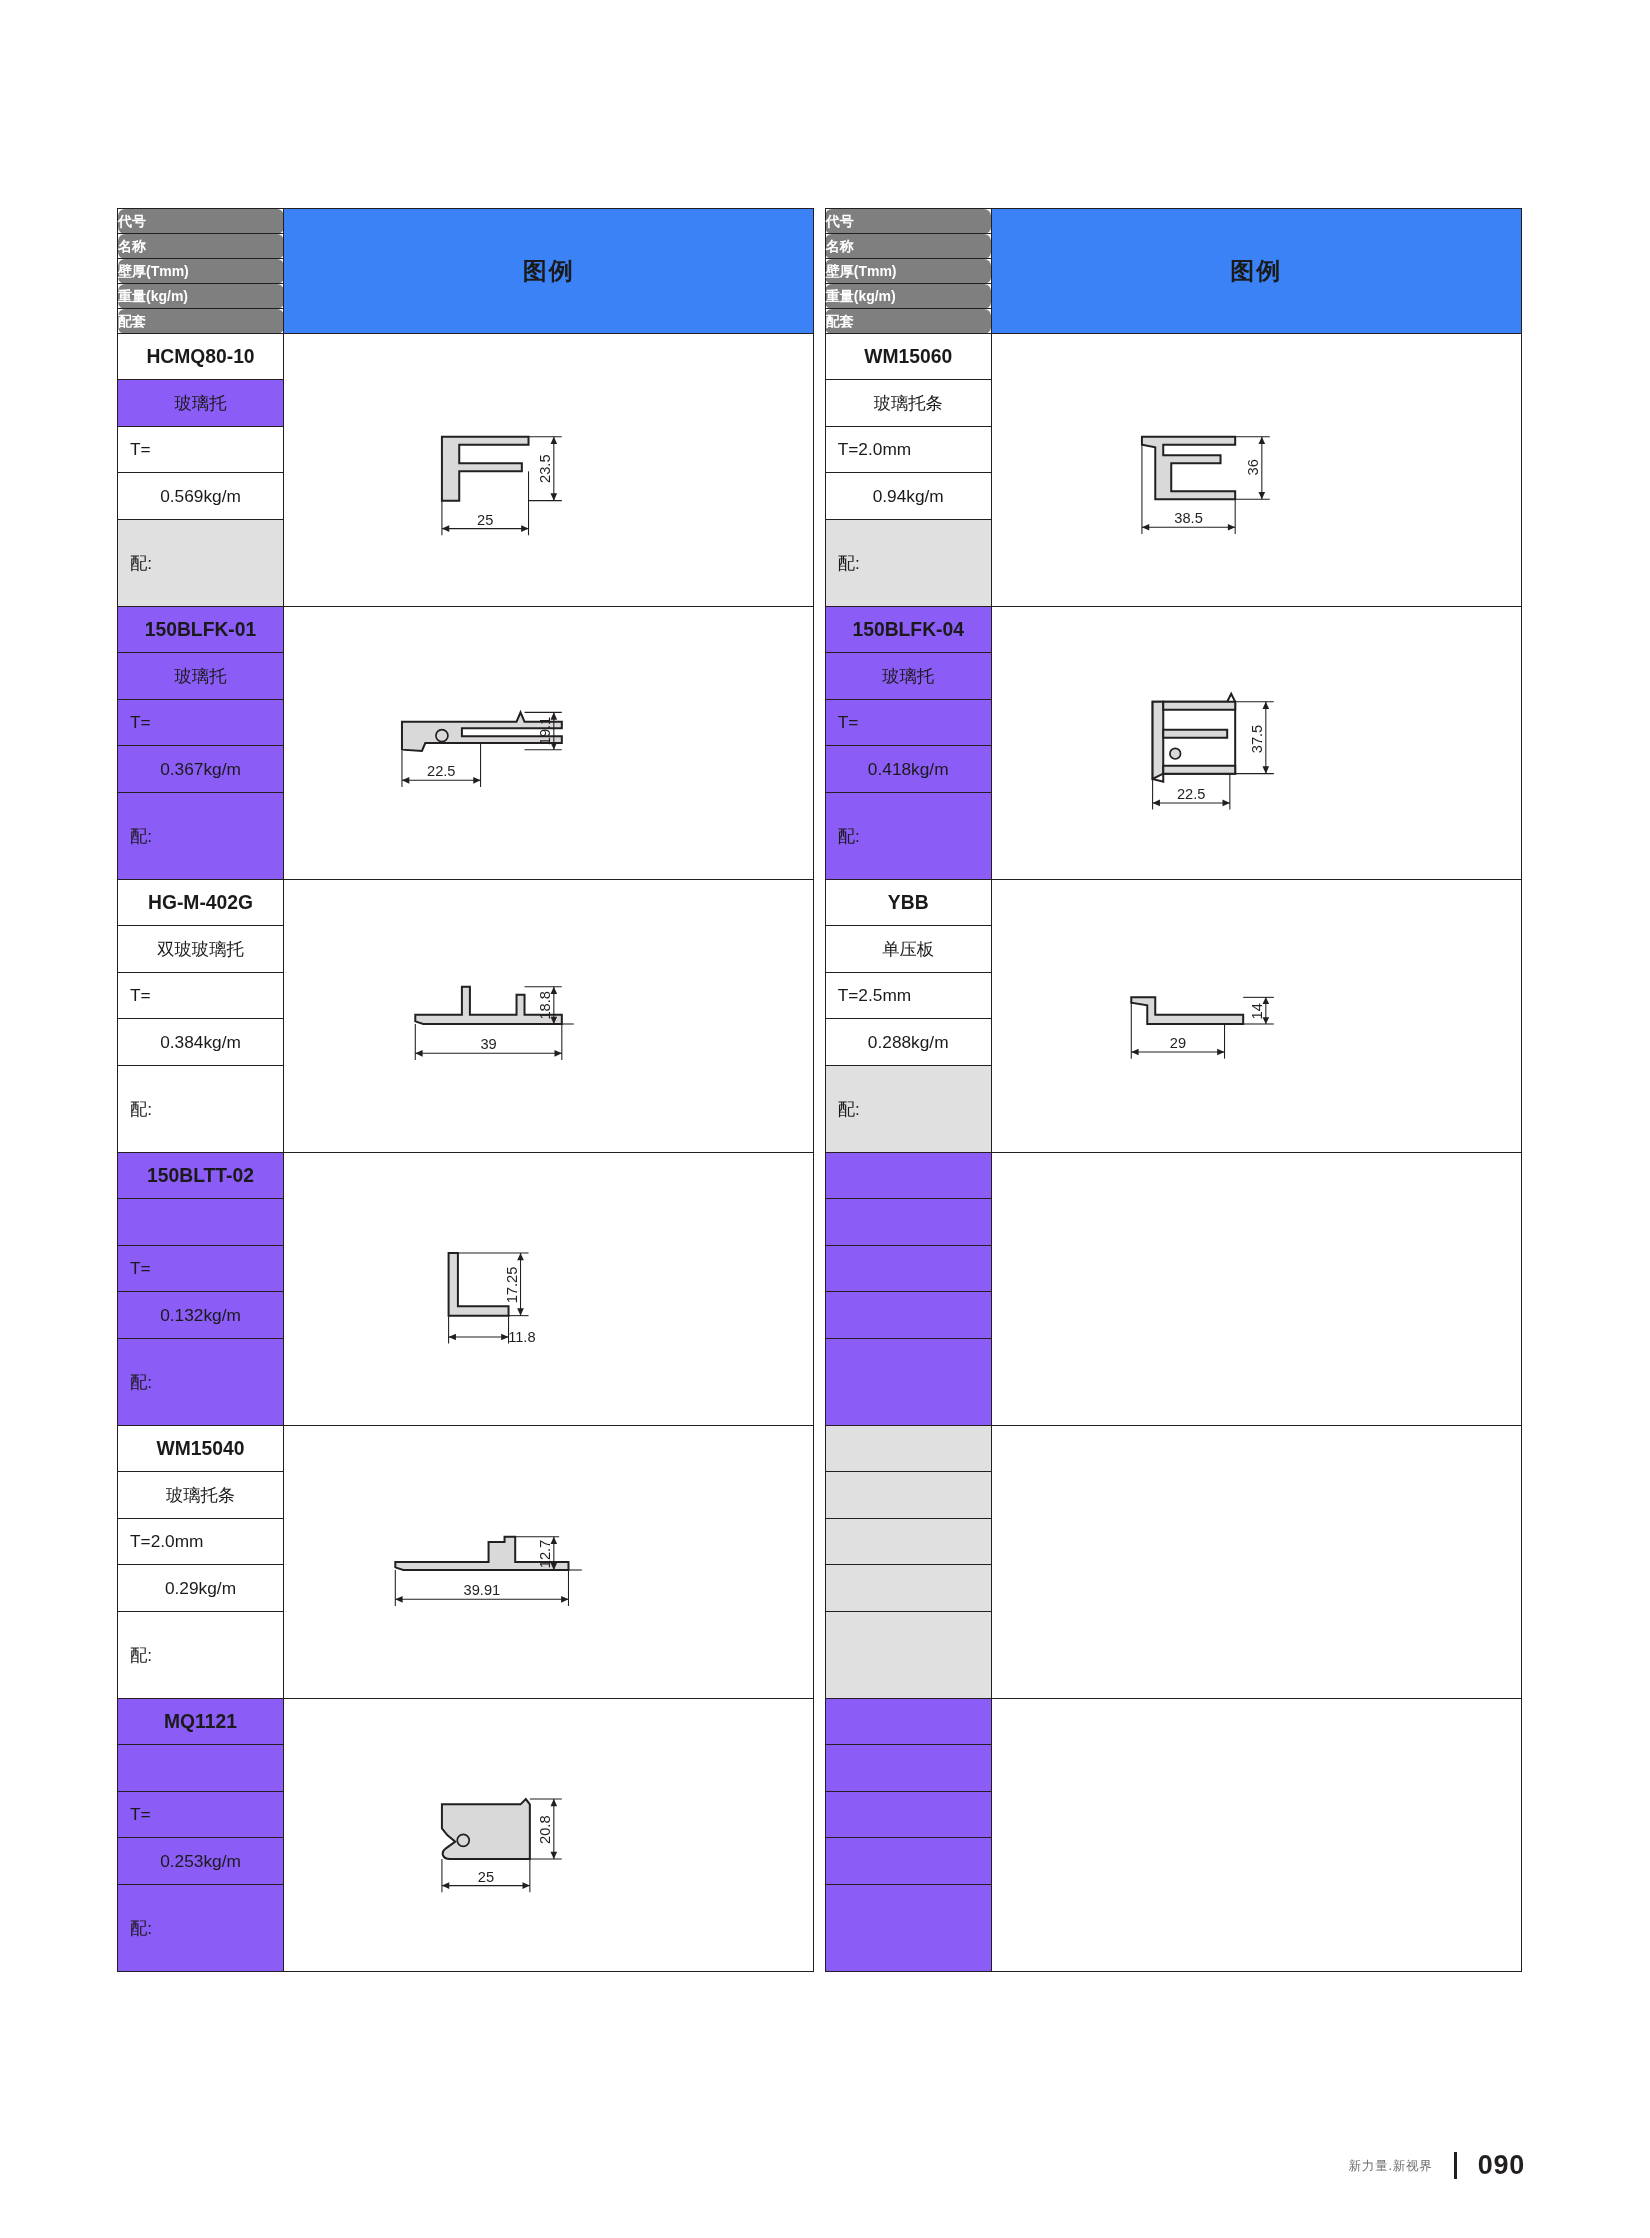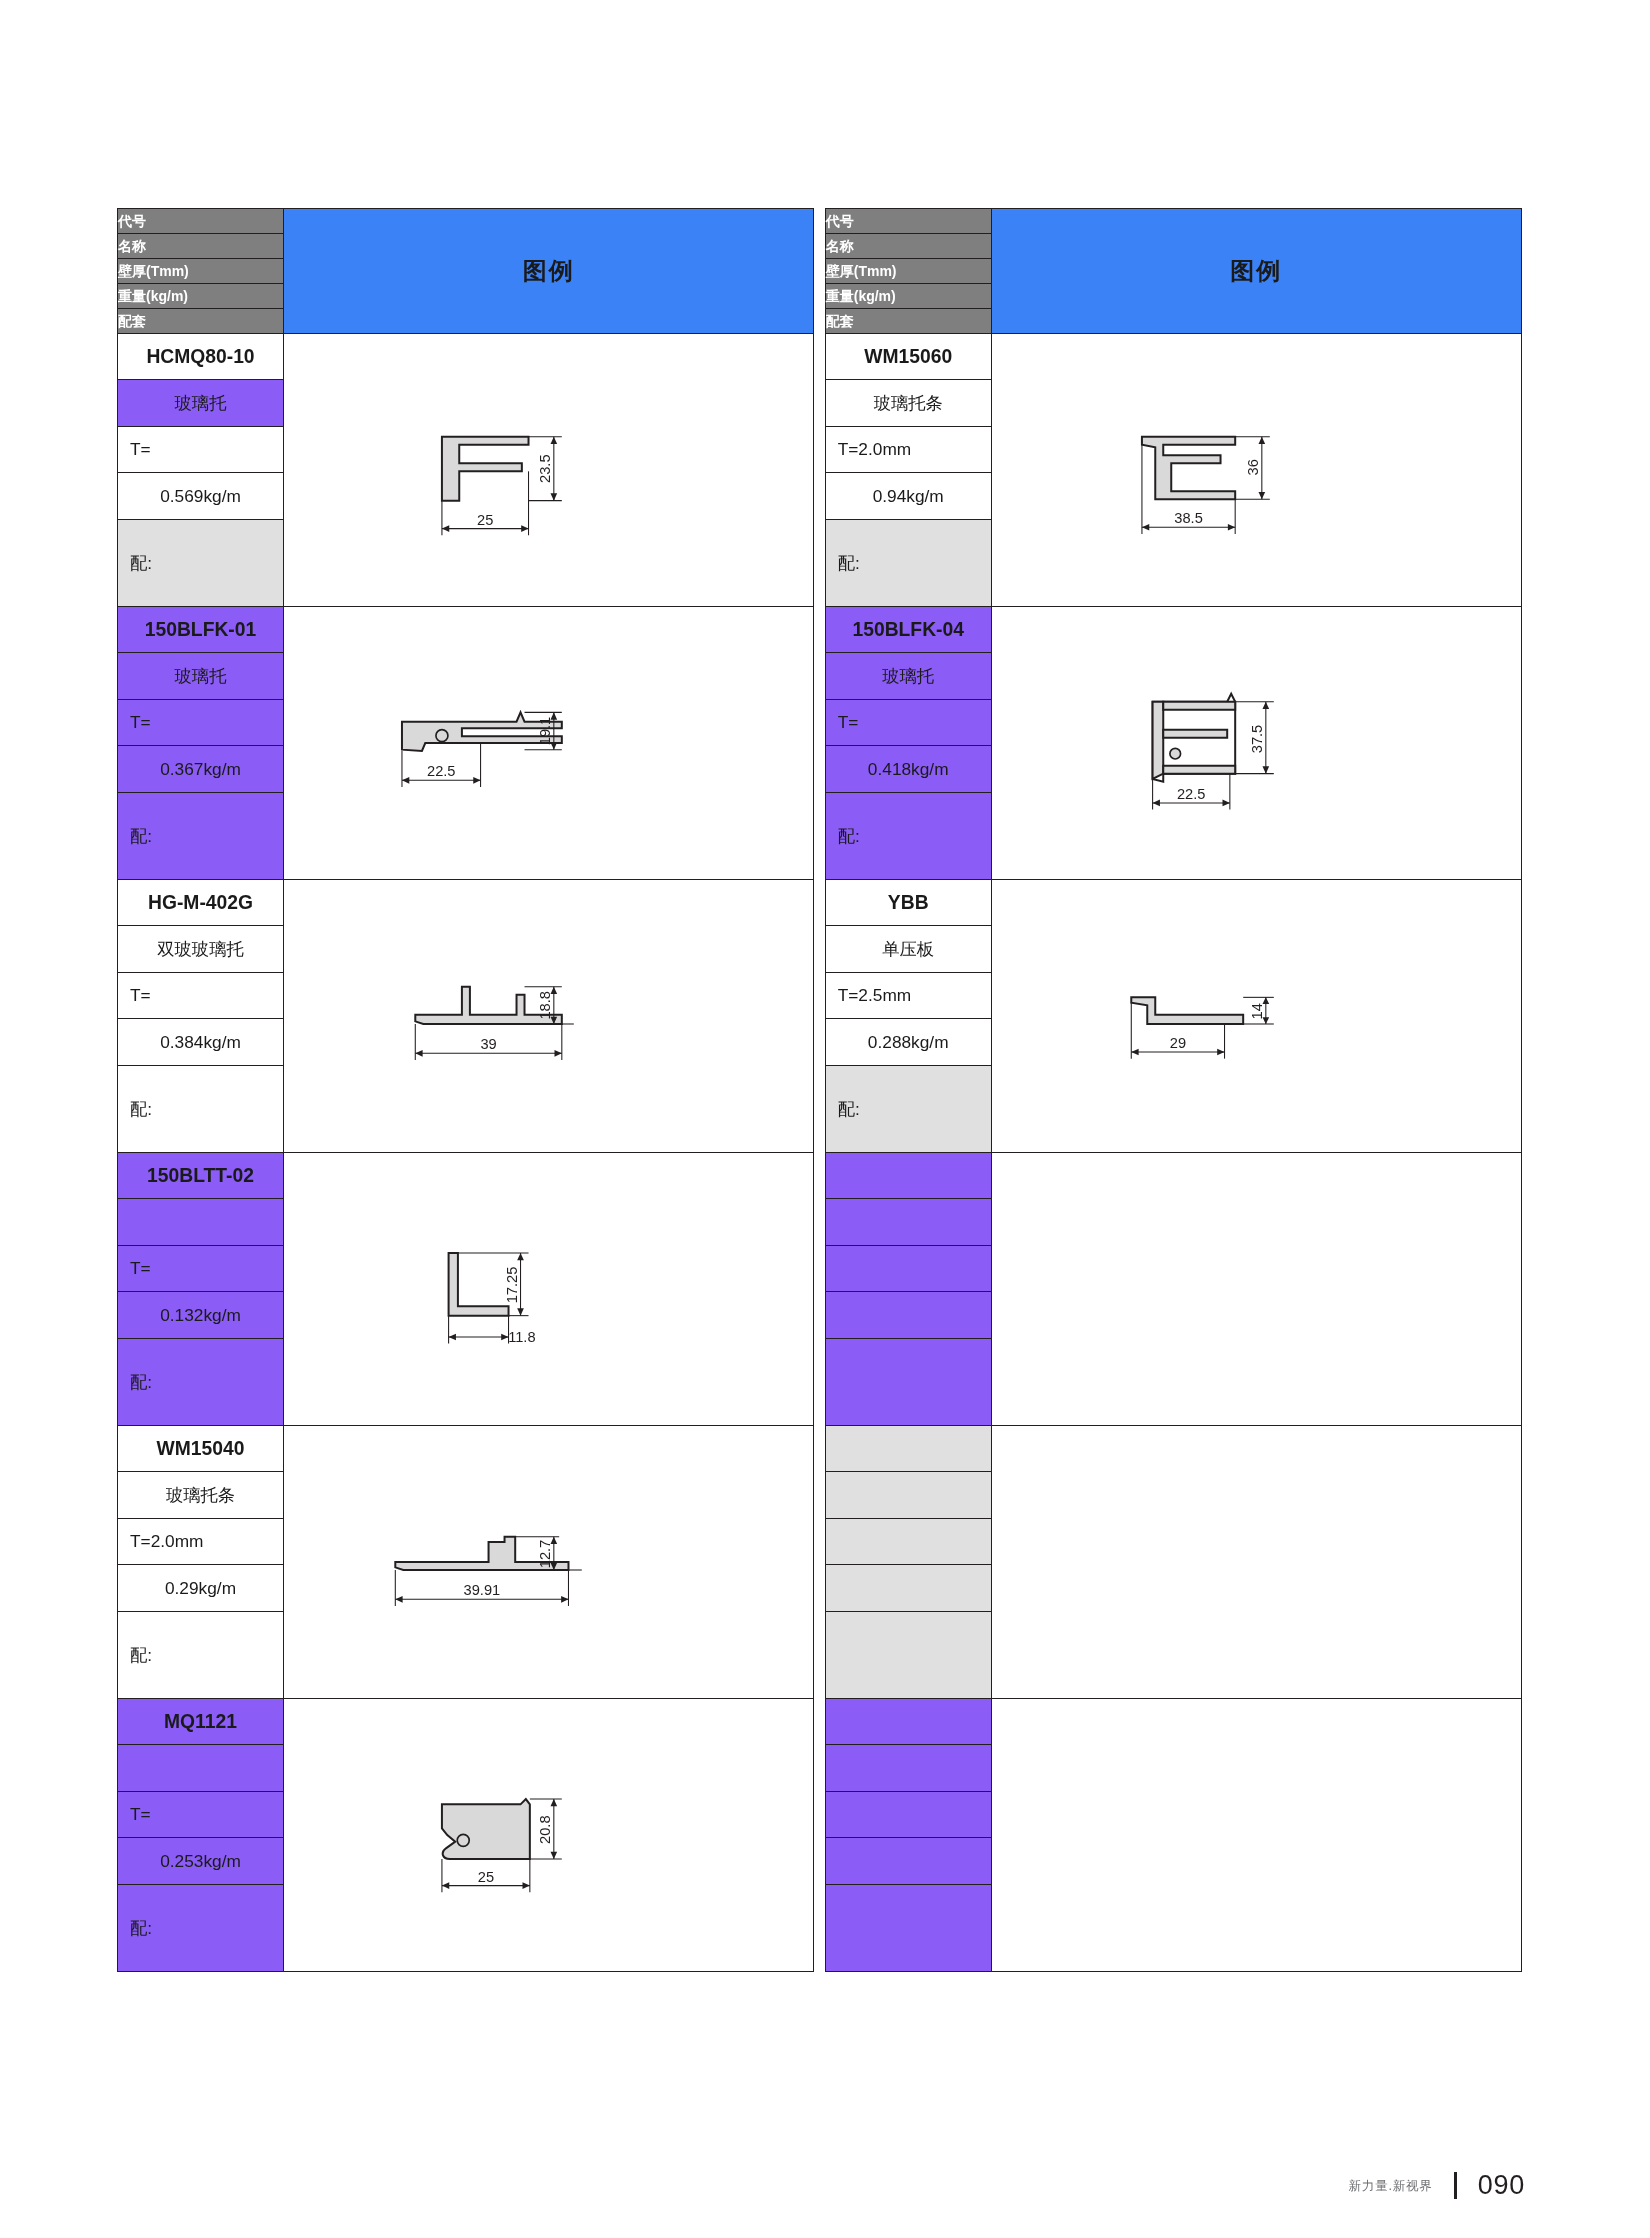--- a/index.html
+++ b/index.html
@@ -51,20 +51,21 @@
   
   .hdr-label {
     background: #7f7f7f;
     color: #ffffff;
     font-weight: bold;
     font-size: 14px;
     padding: 2px 5.3px;
     height: 25px;
     line-height: 21px;
     white-space: nowrap;
+    border-radius: 7px;
   }
   .hdr-tuli {
     background: #3b82f6;
     text-align: center;
     font-weight: bold;
     font-size: 24px;
     letter-spacing: 2px;
   }
   .lbl {
     height: 41px;
@@ -132,25 +133,24 @@
     letter-spacing: 0.7px;
     padding-bottom: 4px;
   }
   .bar {
     width: 3.3px;
     height: 27px;
     background: #231f20;
   }
   .pnum {
     font-size: 27px;
-    font-weight: normal;
+    font-weight: bold;
     color: #231f20;
     letter-spacing: 0.7px;
     line-height: 27px;
-    margin-top: 20px;
   }
 </style>
 </head>
 <body>
 
 <div class="page">
 
   <div class="tables">
 
     <table class="grid col-table">

